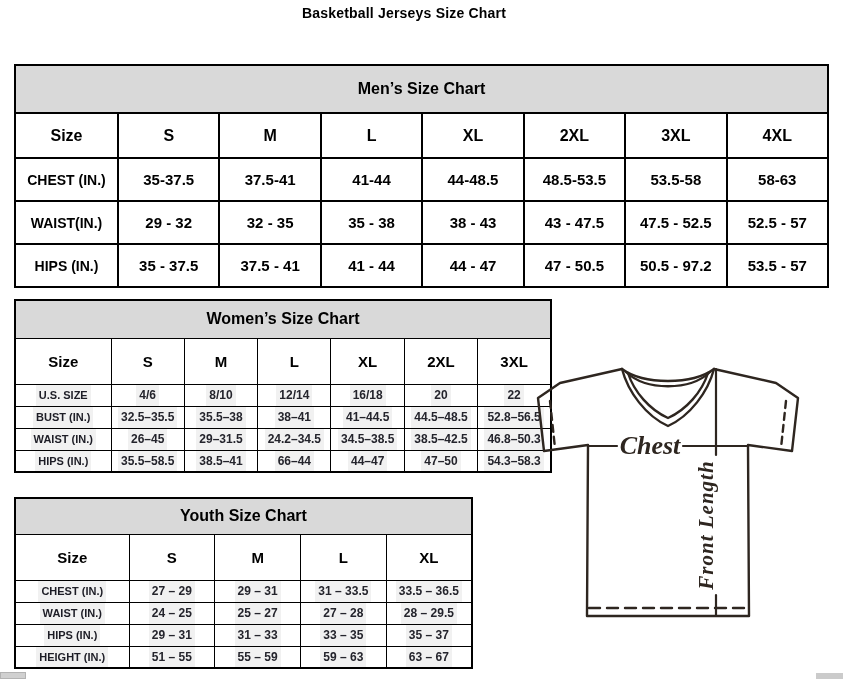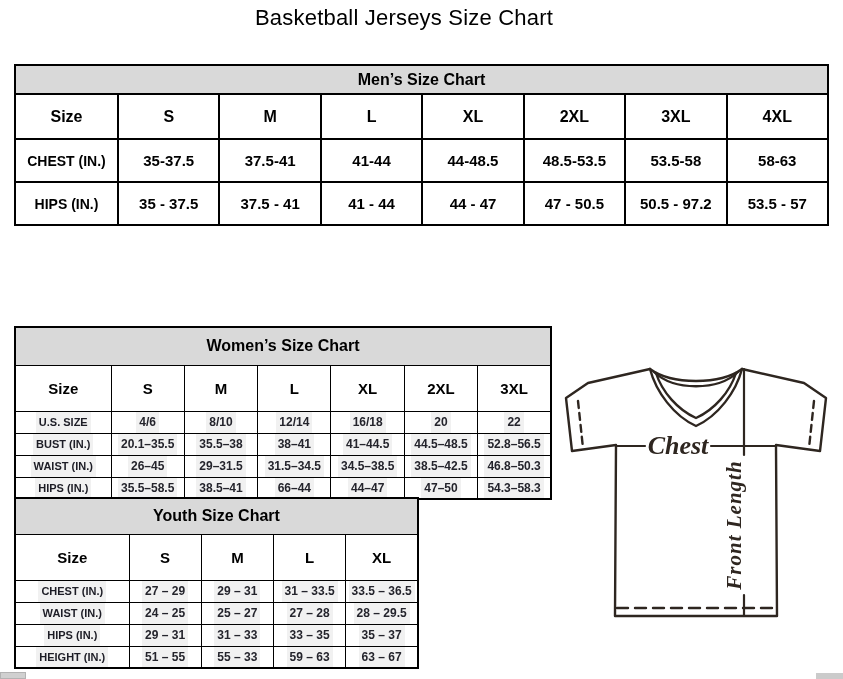--- a/index.html
+++ b/index.html
@@ -2,46 +2,46 @@
 <html><head>
 <meta charset="utf-8">
 <style>
   html,body { margin:0; padding:0; }
   body {
     width:843px; height:679px; position:relative; overflow:hidden;
     background:#ffffff; font-family:"Liberation Sans", sans-serif; color:#000;
   }
   .page-title {
     position:absolute; left:0; top:5px; width:808px; text-align:center;
-    font-size:22px; font-weight:400; letter-spacing:0.2px;
+    font-size:14px; font-weight:700; letter-spacing:0.2px;
   }
   table.sizes-table {
     position:absolute; border-collapse:collapse; table-layout:fixed;
     border:2px solid #000; background:#fff;
   }
   table.sizes-table th, table.sizes-table td {
     border:1px solid #000; text-align:center; vertical-align:middle;
     padding:0; font-weight:700; overflow:hidden;
   }
   table.mens th, table.mens td { border:2px solid #000; }
   th.table-title { background:#d9d9d9; font-size:16px; }
   .mens  { left:14px; top:64px;  width:815px; }
-  .women { left:14px; top:299px; width:538px;margin-top:27px; }
-  .youth { left:14px; top:497px; width:405px; }
-  .mens  tr.row-hdr  { height:29px;padding-left:24px; }
+  .women { left:14px; top:299px; width:538px; }
+  .youth { left:14px; top:497px; width:459px; }
+  .mens  tr.row-hdr  { height:48px;padding-left:24px; }
   .mens  tr.row-size { height:45px; font-size:16px; }
   .mens  tr.row-data { height:43px; font-size:15px; }
   .mens  th.rowlabel { font-size:14px; }
   .women tr.row-hdr  { height:38px; }
   .youth tr.row-hdr  { height:36px; }
   .women tr.row-size, .youth tr.row-size { height:46px; font-size:15px; }
   .women tr.row-data, .youth tr.row-data { height:22px; font-size:12px; color:#24242c; }
   .women th.rowlabel, .youth th.rowlabel { font-size:11px; color:#1d1d26; }
   .women .hl, .youth .hl { background:#f1f1f1; padding:12px 3px; }
-  .diagram { position:absolute; left:555px; top:358px; width:285px; height:272px; }
+  .diagram { position:absolute; left:527px; top:358px; width:285px; height:272px; }
   .diagram-label       { font:italic 700 26px "Liberation Serif", serif; fill:#2e2620; }
   .diagram-label-vert  { font:italic 700 21px "Liberation Serif", serif; fill:#2e2620; letter-spacing:1px; }
   .scroll-frag-left  { position:absolute; left:0;   top:672px; width:26px; height:7px; background:#d0d0d0; border:1px solid #b3b3b3; box-sizing:border-box; }
   .scroll-frag-right { position:absolute; left:816px; top:673px; width:27px; height:6px; background:#cbcbcb; }
 </style>
 </head>
 <body>
 
 <div class="page-title">Basketball Jerseys Size Chart</div>
 
@@ -74,20 +74,30 @@
     <th class="rowlabel">CHEST (IN.)</th>
     <td>35-37.5</td>
     <td>37.5-41</td>
     <td>41-44</td>
     <td>44-48.5</td>
     <td>48.5-53.5</td>
     <td>53.5-58</td>
     <td>58-63</td>
   </tr>
   <tr class="row-data">
+    <th class="rowlabel">WAIST(IN.)</th>
+    <td>29 - 32</td>
+    <td>32 - 35</td>
+    <td>35 - 38</td>
+    <td>38 - 43</td>
+    <td>43 - 47.5</td>
+    <td>47.5 - 52.5</td>
+    <td>52.5 - 57</td>
+  </tr>
+  <tr class="row-data">
     <th class="rowlabel">HIPS (IN.)</th>
     <td>35 - 37.5</td>
     <td>37.5 - 41</td>
     <td>41 - 44</td>
     <td>44 - 47</td>
     <td>47 - 50.5</td>
     <td>50.5 - 97.2</td>
     <td>53.5 - 57</td>
   </tr>
 </tbody>
@@ -120,32 +130,32 @@
     <th class="rowlabel"><span class="hl">U.S. SIZE</span></th>
     <td><span class="hl">4/6</span></td>
     <td><span class="hl">8/10</span></td>
     <td><span class="hl">12/14</span></td>
     <td><span class="hl">16/18</span></td>
     <td><span class="hl">20</span></td>
     <td><span class="hl">22</span></td>
   </tr>
   <tr class="row-data">
     <th class="rowlabel"><span class="hl">BUST (IN.)</span></th>
-    <td><span class="hl">20.1–35.5</span></td>
+    <td><span class="hl">32.5–35.5</span></td>
     <td><span class="hl">35.5–38</span></td>
     <td><span class="hl">38–41</span></td>
     <td><span class="hl">41–44.5</span></td>
     <td><span class="hl">44.5–48.5</span></td>
     <td><span class="hl">52.8–56.5</span></td>
   </tr>
   <tr class="row-data">
     <th class="rowlabel"><span class="hl">WAIST (IN.)</span></th>
     <td><span class="hl">26–45</span></td>
     <td><span class="hl">29–31.5</span></td>
-    <td><span class="hl">31.5–34.5</span></td>
+    <td><span class="hl">24.2–34.5</span></td>
     <td><span class="hl">34.5–38.5</span></td>
     <td><span class="hl">38.5–42.5</span></td>
     <td><span class="hl">46.8–50.3</span></td>
   </tr>
   <tr class="row-data">
     <th class="rowlabel"><span class="hl">HIPS (IN.)</span></th>
     <td><span class="hl">35.5–58.5</span></td>
     <td><span class="hl">38.5–41</span></td>
     <td><span class="hl">66–44</span></td>
     <td><span class="hl">44–47</span></td>
@@ -191,21 +201,21 @@
   <tr class="row-data">
     <th class="rowlabel"><span class="hl">HIPS (IN.)</span></th>
     <td><span class="hl">29 – 31</span></td>
     <td><span class="hl">31 – 33</span></td>
     <td><span class="hl">33 – 35</span></td>
     <td><span class="hl">35 – 37</span></td>
   </tr>
   <tr class="row-data">
     <th class="rowlabel"><span class="hl">HEIGHT (IN.)</span></th>
     <td><span class="hl">51 – 55</span></td>
-    <td><span class="hl">55 – 33</span></td>
+    <td><span class="hl">55 – 59</span></td>
     <td><span class="hl">59 – 63</span></td>
     <td><span class="hl">63 – 67</span></td>
   </tr>
 </tbody>
   </table>
 
 <div class="diagram">
   <svg viewBox="0 0 285 272" width="285" height="272">
     <g fill="none" stroke="#2e2620" stroke-width="2.4" stroke-linejoin="round" stroke-linecap="round">
       <path d="M 95,11 L 33,25 L 11,40 L 17,93 L 61,87 L 60,258 L 222,258 L 221,87 L 265,93 L 271,40 L 249,25 L 187,11"></path>

